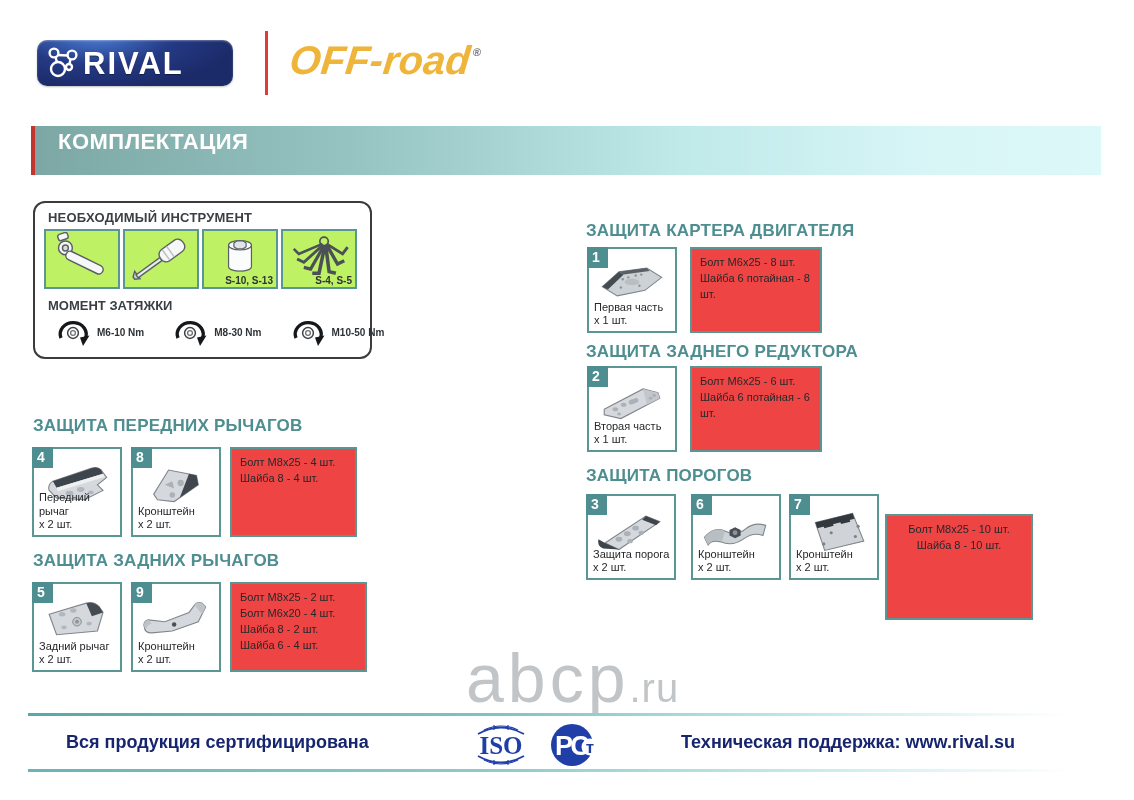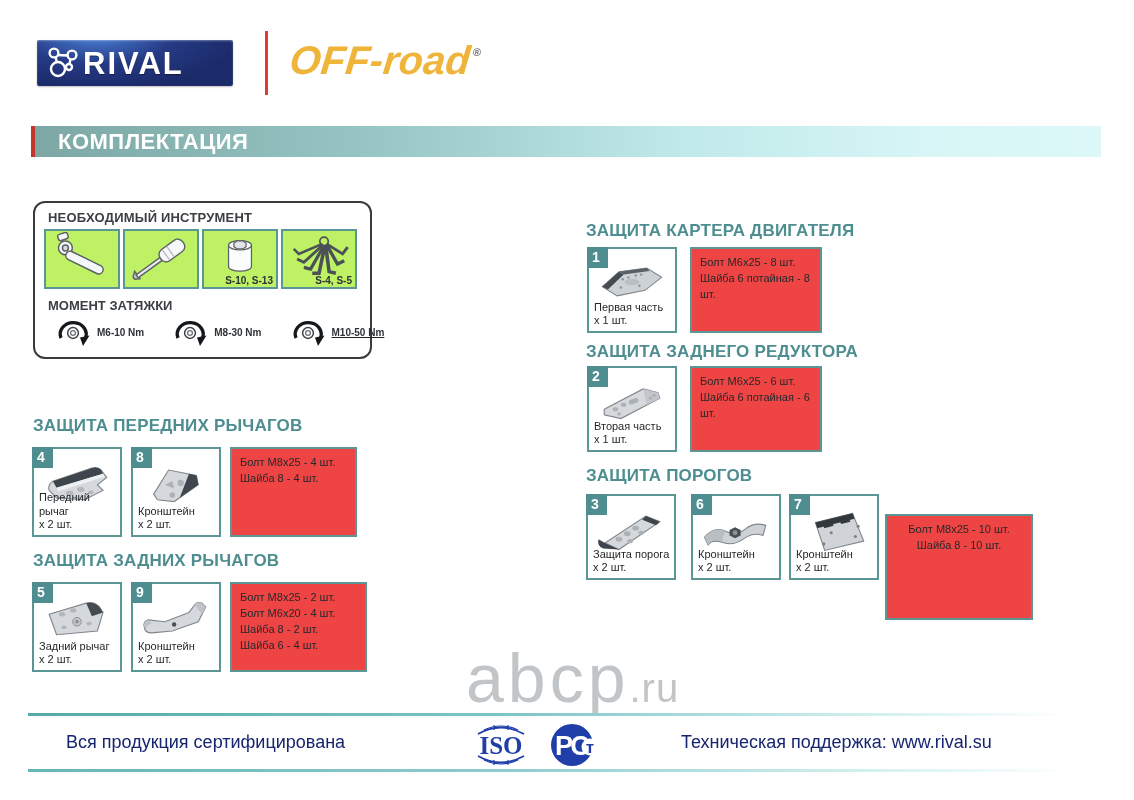--- a/index.html
+++ b/index.html
@@ -1,31 +1,31 @@
 <!DOCTYPE html>
 <html><head>
 <meta charset="utf-8">
 <style>
   html,body{margin:0;padding:0;background:#ffffff;}
   #page{position:relative;width:1134px;height:800px;background:#ffffff;overflow:hidden;
         font-family:"Liberation Sans", sans-serif;color:#222;}
   
-  .rival-logo{position:absolute;left:37px;top:40px;width:196px;height:46px;border-radius:2px;
+  .rival-logo{position:absolute;left:37px;top:40px;width:196px;height:46px;border-radius:10px;
       background:radial-gradient(ellipse at 30% -10%, #4b7fd6 0%, #253a85 40%, #1b2a68 75%);
       display:flex;align-items:center;padding-left:8px;box-sizing:border-box;
       box-shadow:inset 0 1px 2px rgba(255,255,255,.35), 0 1px 2px rgba(0,0,0,.25);}
   .rival-text{color:#fff;font-size:31px;font-weight:800;letter-spacing:2px;line-height:1;
       text-shadow:0 1px 1px rgba(0,0,0,.4);}
   .hdr-divider{position:absolute;left:265px;top:31px;width:3px;height:64px;background:#e23b33;}
   .offroad{position:absolute;left:290px;top:38px;font-size:40px;font-weight:800;font-style:italic;
       color:#efb53b;letter-spacing:0;transform:skewX(-6deg);white-space:nowrap;}
   .offroad sup{font-size:11px;color:#6b6f73;font-style:normal;font-weight:700;margin-left:2px;
       position:relative;top:-4px;}
   
-  .band{position:absolute;left:31px;top:126px;width:1070px;height:31px;display:flex;}
+  .band{position:absolute;left:31px;top:126px;width:1070px;height:49px;display:flex;}
   .band-red{width:4px;background:#c43530;}
   .band-fill{flex:1;background:linear-gradient(to right,#7ca7a4 0%,#95c4c2 30%,#bfe9e9 60%,#d9f6f7 85%,#dcf8f9 100%);
       color:#fff;font-size:22px;font-weight:700;letter-spacing:.5px;line-height:31px;padding-left:23px;}
   
   .tools-box{position:absolute;left:33px;top:201px;width:339px;height:158px;border:2.5px solid #3b3b3b;
       border-radius:12px;box-sizing:border-box;background:#fff;}
   .tools-title{position:absolute;left:13px;top:7px;font-size:13px;font-weight:700;color:#3b3f43;letter-spacing:.2px;}
   .tool-cells{position:absolute;left:9px;top:26px;display:flex;gap:3px;}
   .tool-cell{width:76px;height:60px;border:2px solid #5a9693;box-sizing:border-box;background:#bef264;
       position:relative;display:flex;align-items:center;justify-content:center;}
@@ -47,21 +47,21 @@
   
   .watermark{position:absolute;left:466px;top:644px;display:flex;align-items:baseline;color:#c2c5c7;}
   .wm-main{font-size:68px;font-weight:400;letter-spacing:4px;line-height:1;}
   .wm-suffix{font-size:40px;font-weight:400;letter-spacing:1px;}
   
   .foot-line{position:absolute;height:2.5px;}
   .foot-line.top{left:28px;top:713px;width:1062px;
       background:linear-gradient(to right,#57a8a8 0%,#7fc4c4 45%,#cdeeee 78%,rgba(255,255,255,0) 98%);}
   .foot-line.bot{left:28px;top:769px;width:1066px;
       background:linear-gradient(to right,#68b4b4 0%,#8fcccc 45%,#d5f1f1 80%,rgba(255,255,255,0) 98%);}
-  .foot-text{position:absolute;font-size:18px;font-weight:400;color:#16256e;white-space:nowrap;text-align:center;}
+  .foot-text{position:absolute;font-size:18px;font-weight:700;color:#16256e;white-space:nowrap;text-align:center;}
   .cert-logo{position:absolute;}
 </style>
 </head>
 <body>
 
 <div id="page">
 
   <div class="rival-logo">
     <svg width="38" height="38" viewBox="0 0 38 38">
       <g stroke="#ffffff" stroke-width="2.4" fill="none">
@@ -148,21 +148,21 @@
       </div>
       <div class="torque-group" style="margin-left:28px;">
         <svg width="38" height="32" viewBox="0 0 38 32">
           <path d="M6 22 A 13 11.5 0 1 1 30 23" fill="none" stroke="#15181b" stroke-width="3.4"></path>
           <path d="M34.5 19.5 L28 30 L25 21.5 Z" fill="#15181b"></path>
           <circle cx="18" cy="17" r="5.4" fill="#fff" stroke="#3c4146" stroke-width="1.5"></circle>
           <circle cx="18" cy="17" r="2.4" fill="none" stroke="#6d7277" stroke-width="1.3"></circle>
         </svg>
         <span class="torque-label">M8-30 Nm</span>
       </div>
-      <div class="torque-group" style="margin-left:28px;text-decoration:underline;">
+      <div class="torque-group" style="margin-left:28px;">
         <svg width="38" height="32" viewBox="0 0 38 32">
           <path d="M6 22 A 13 11.5 0 1 1 30 23" fill="none" stroke="#15181b" stroke-width="3.4"></path>
           <path d="M34.5 19.5 L28 30 L25 21.5 Z" fill="#15181b"></path>
           <circle cx="18" cy="17" r="5.4" fill="#fff" stroke="#3c4146" stroke-width="1.5"></circle>
           <circle cx="18" cy="17" r="2.4" fill="none" stroke="#6d7277" stroke-width="1.3"></circle>
         </svg>
         <span class="torque-label">M10-50 Nm</span>
       </div>
     </div>
   </div>

